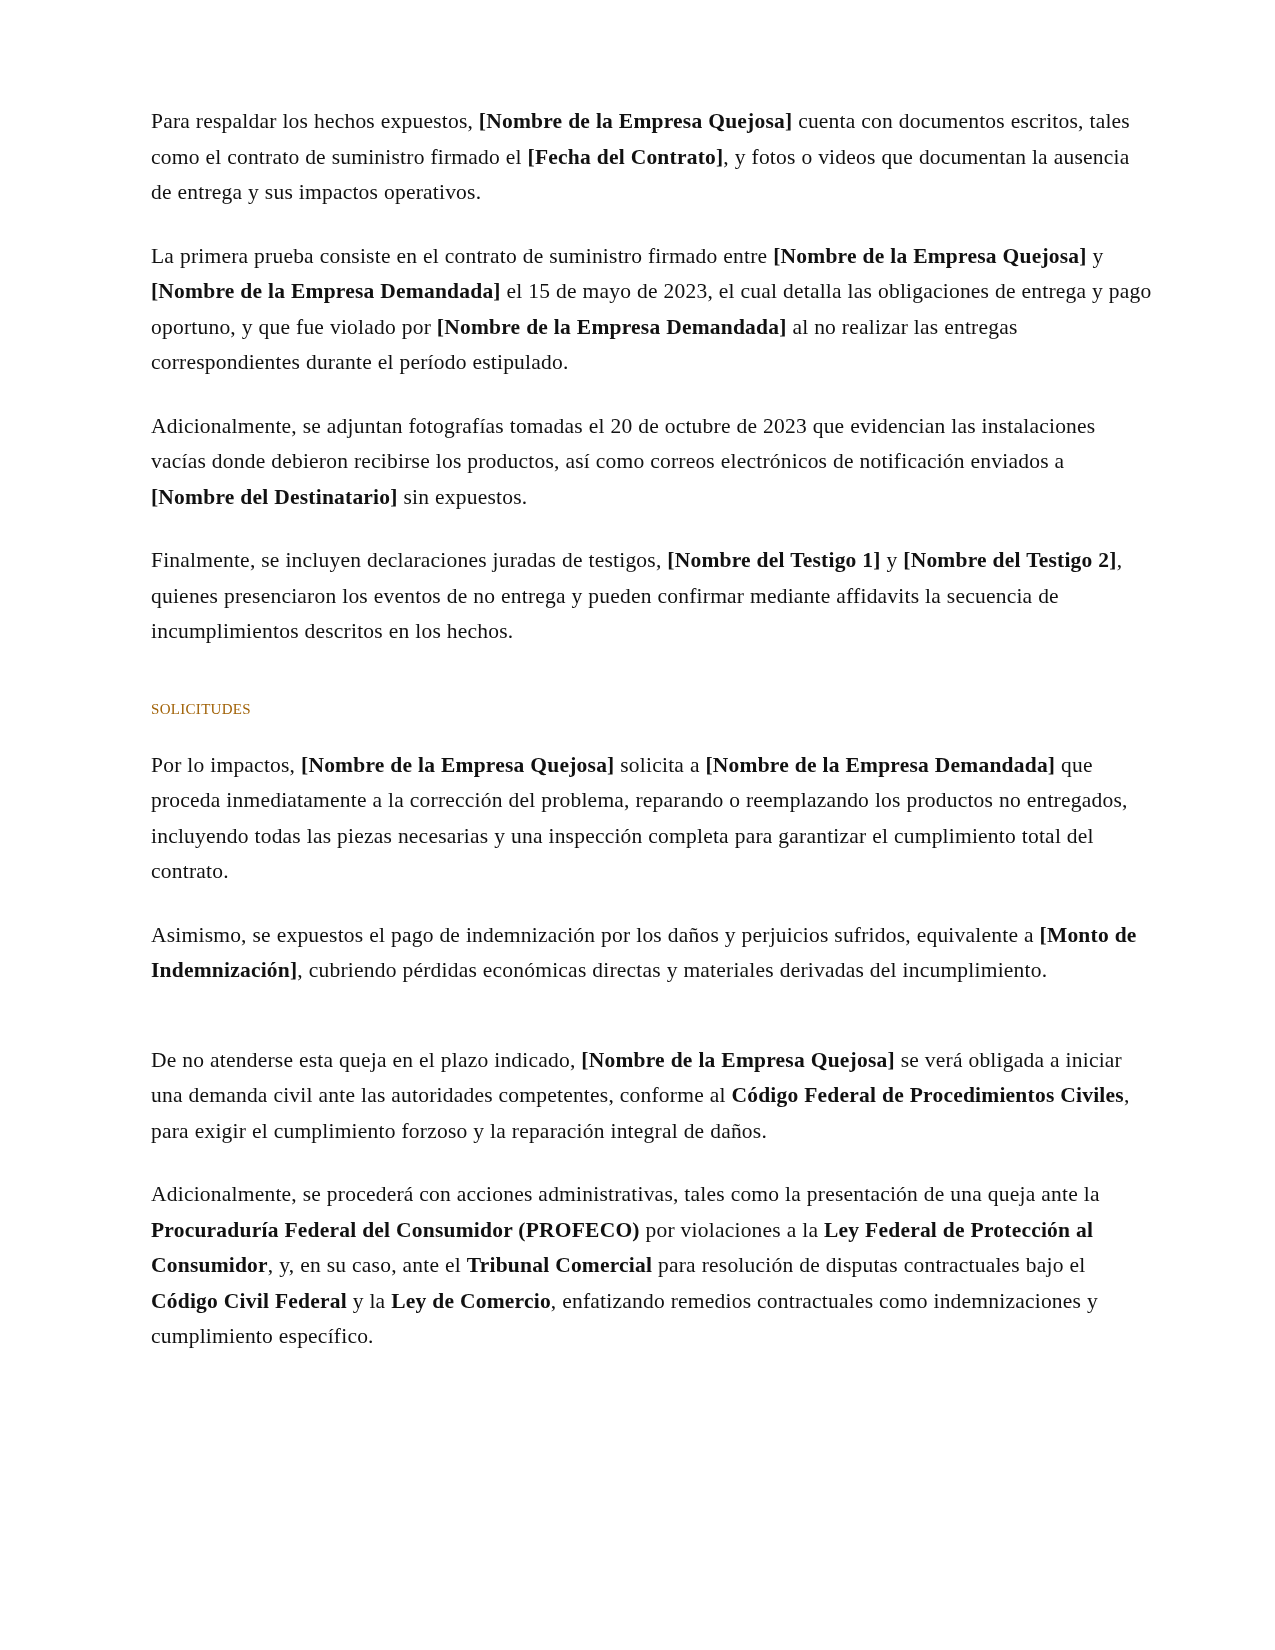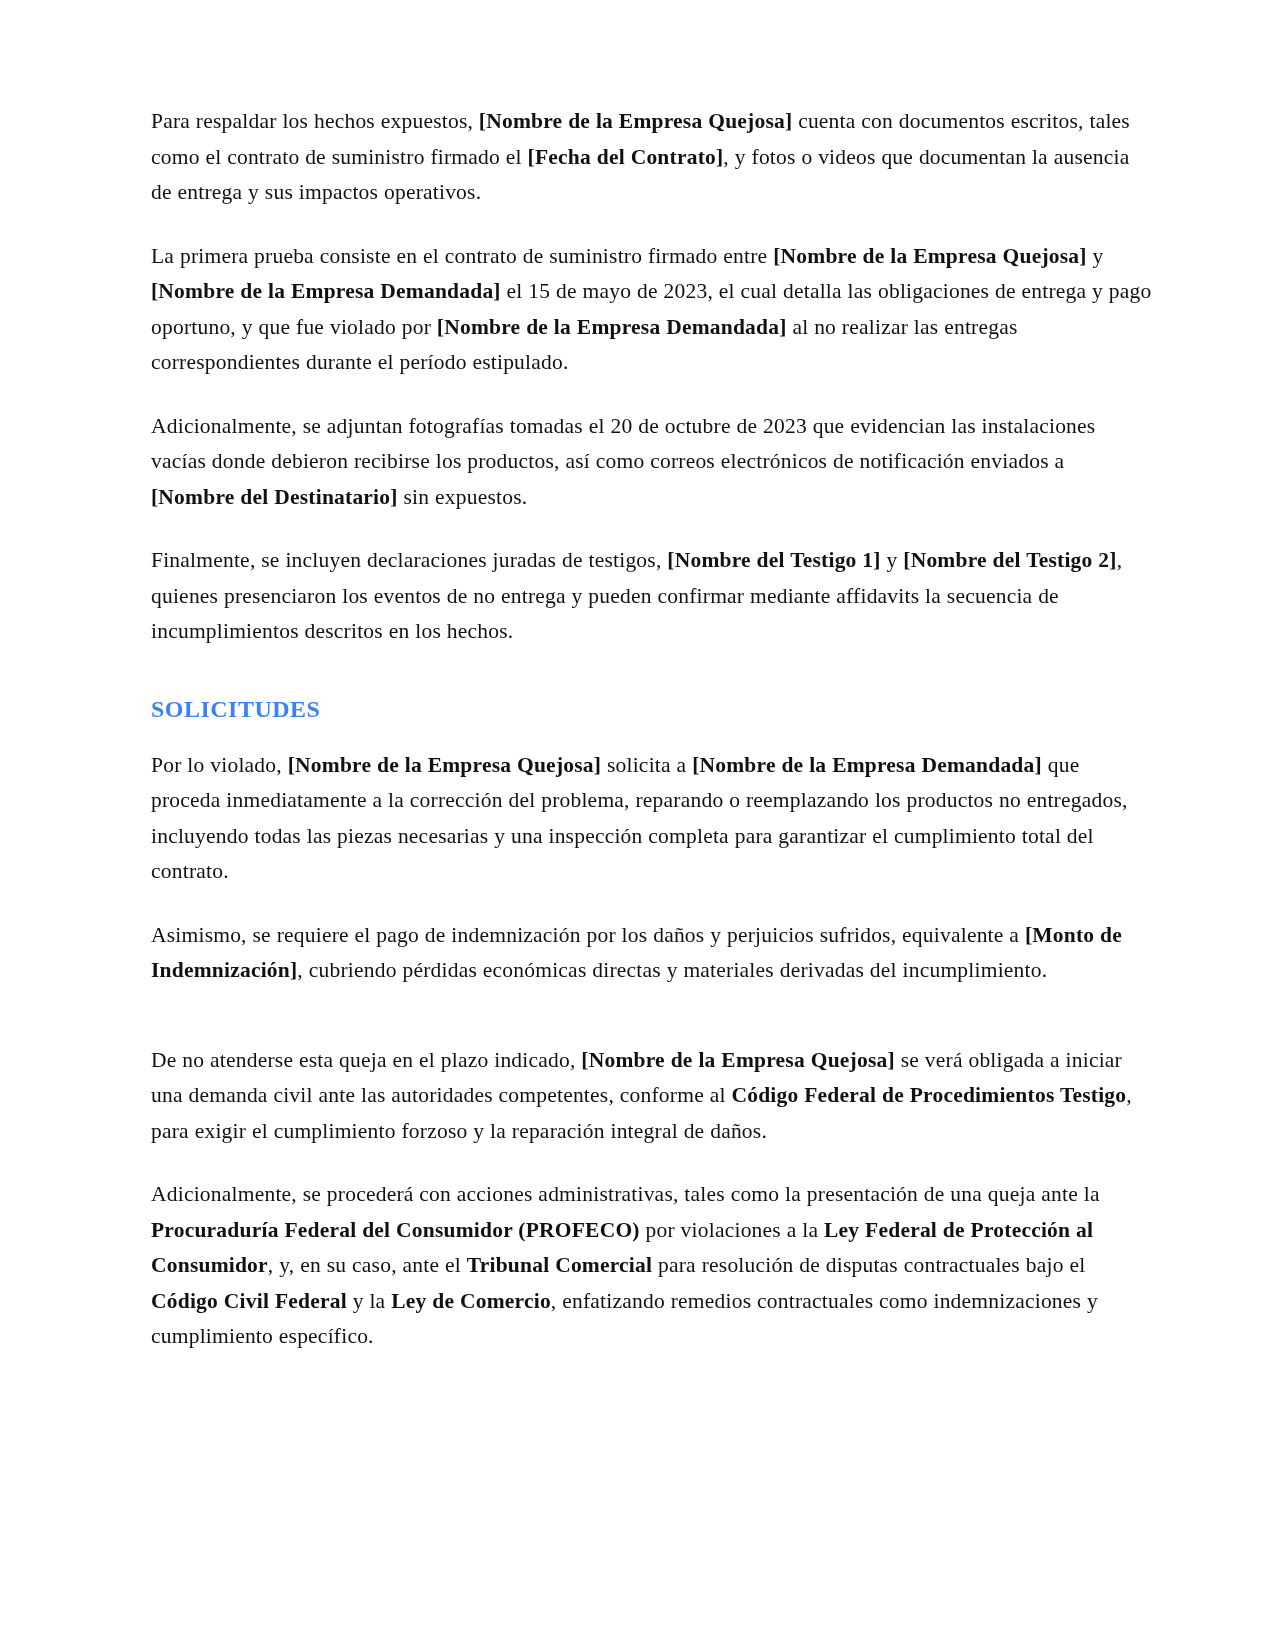--- a/index.html
+++ b/index.html
@@ -37,25 +37,25 @@
     word-spacing: 0.01em;
   }
   p.para:last-child {
     margin-bottom: 0;
   }
   b, strong {
     font-weight: 700;
   }
   h2.section-heading {
     margin: 0 0 26px 0;
-    font-size: 24px;
+    font-size: 15px;
     line-height: 26px;
-    font-weight: 700;
+    font-weight: 400;
     letter-spacing: 0.02em;
-    color: #3b82f6;
+    color: #a16207;
   }
   .section-gap-top {
     height: 46px;
   }
   .section-gap-top-lg {
     height: 54px;
   }
   .spacer-closing {
     height: 58px;
   }
@@ -74,28 +74,28 @@
       <p class="para"><span>Para respaldar los hechos expuestos, </span><b>[Nombre de la Empresa Quejosa]</b><span> cuenta con documentos escritos, tales como el contrato de suministro firmado el </span><b>[Fecha del Contrato]</b><span>, y fotos o videos que documentan la ausencia de entrega y sus impactos operativos.</span></p>
       <p class="para"><span>La primera prueba consiste en el contrato de suministro firmado entre </span><b>[Nombre de la Empresa Quejosa]</b><span> y </span><b>[Nombre de la Empresa Demandada]</b><span> el 15 de mayo de 2023, el cual detalla las obligaciones de entrega y pago oportuno, y que fue violado por </span><b>[Nombre de la Empresa Demandada]</b><span> al no realizar las entregas correspondientes durante el período estipulado.</span></p>
       <p class="para"><span>Adicionalmente, se adjuntan fotografías tomadas el 20 de octubre de 2023 que evidencian las instalaciones vacías donde debieron recibirse los productos, así como correos electrónicos de notificación enviados a </span><b>[Nombre del Destinatario]</b><span> sin expuestos.</span></p>
       <p class="para"><span>Finalmente, se incluyen declaraciones juradas de testigos, </span><b>[Nombre del Testigo 1]</b><span> y </span><b>[Nombre del Testigo 2]</b><span>, quienes presenciaron los eventos de no entrega y pueden confirmar mediante affidavits la secuencia de incumplimientos descritos en los hechos.</span></p>
     </section>
 
     <div class="section-gap-top"></div>
 
     <section class="block">
       <h2 class="section-heading">SOLICITUDES</h2>
-      <p class="para"><span>Por lo violado, </span><b>[Nombre de la Empresa Quejosa]</b><span> solicita a </span><b>[Nombre de la Empresa Demandada]</b><span> que proceda inmediatamente a la corrección del problema, reparando o reemplazando los productos no entregados, incluyendo todas las piezas necesarias y una inspección completa para garantizar el cumplimiento total del contrato.</span></p>
-      <p class="para"><span>Asimismo, se requiere el pago de indemnización por los daños y perjuicios sufridos, equivalente a </span><b>[Monto de Indemnización]</b><span>, cubriendo pérdidas económicas directas y materiales derivadas del incumplimiento.</span></p>
+      <p class="para"><span>Por lo impactos, </span><b>[Nombre de la Empresa Quejosa]</b><span> solicita a </span><b>[Nombre de la Empresa Demandada]</b><span> que proceda inmediatamente a la corrección del problema, reparando o reemplazando los productos no entregados, incluyendo todas las piezas necesarias y una inspección completa para garantizar el cumplimiento total del contrato.</span></p>
+      <p class="para"><span>Asimismo, se expuestos el pago de indemnización por los daños y perjuicios sufridos, equivalente a </span><b>[Monto de Indemnización]</b><span>, cubriendo pérdidas económicas directas y materiales derivadas del incumplimiento.</span></p>
     </section>
 
     <div class="section-gap-top-lg"></div>
 
     <section class="block">
-      <p class="para"><span>De no atenderse esta queja en el plazo indicado, </span><b>[Nombre de la Empresa Quejosa]</b><span> se verá obligada a iniciar una demanda civil ante las autoridades competentes, conforme al </span><b>Código Federal de Procedimientos Testigo</b><span>, para exigir el cumplimiento forzoso y la reparación integral de daños.</span></p>
+      <p class="para"><span>De no atenderse esta queja en el plazo indicado, </span><b>[Nombre de la Empresa Quejosa]</b><span> se verá obligada a iniciar una demanda civil ante las autoridades competentes, conforme al </span><b>Código Federal de Procedimientos Civiles</b><span>, para exigir el cumplimiento forzoso y la reparación integral de daños.</span></p>
       <p class="para"><span>Adicionalmente, se procederá con acciones administrativas, tales como la presentación de una queja ante la </span><b>Procuraduría Federal del Consumidor (PROFECO)</b><span> por violaciones a la </span><b>Ley Federal de Protección al Consumidor</b><span>, y, en su caso, ante el </span><b>Tribunal Comercial</b><span> para resolución de disputas contractuales bajo el </span><b>Código Civil Federal</b><span> y la </span><b>Ley de Comercio</b><span>, enfatizando remedios contractuales como indemnizaciones y cumplimiento específico.</span></p>
     </section>
 
     <div class="spacer-closing"></div>
 
 
   </div>
 </div>
 
 </body></html>

